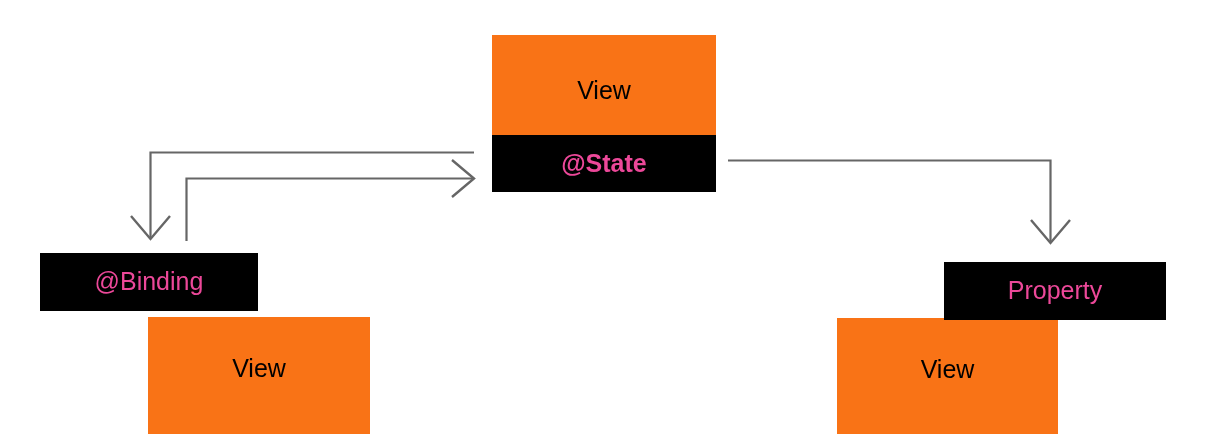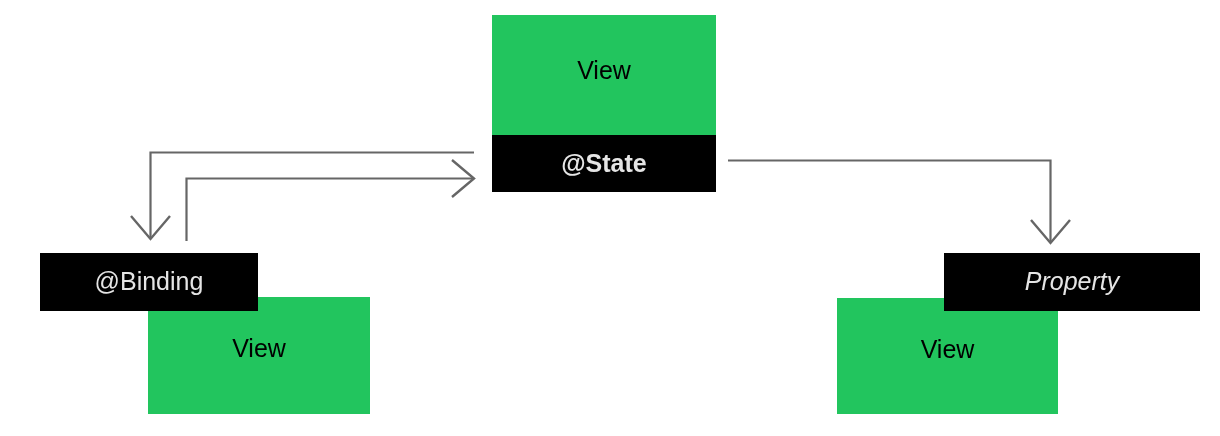--- a/index.html
+++ b/index.html
@@ -21,28 +21,29 @@
   .node {
     position: absolute;
     box-sizing: border-box;
     display: flex;
     align-items: center;
     justify-content: center;
     text-align: center;
     line-height: 1.1;
   }
   .node-view {
-    background: #22c55e;
+    background: #f97316;
     color: #000000;
     font-size: 25px;
     font-weight: 400;
+    margin-top: 20px;
   }
   .node-badge {
     background: #000000;
-    color: #e5e5e5;
+    color: #ec4899;
     font-size: 25px;
     font-weight: 400;
   }
   .node-badge.bold {
     font-weight: 700;
   }
 
   
   #parent-view-body {
     left: 492px;
@@ -79,24 +80,23 @@
   #property-view-body {
     left: 837px;
     top: 298px;
     width: 221px;
     height: 116px;
     align-items: flex-start;
     padding-top: 38px;
   }
   #property-badge {
     left: 944px;
-    top: 253px;
-    width: 256px;
+    top: 262px;
+    width: 222px;
     height: 58px;
-    font-style: italic;
   }
 
   .arrow-layer {
     position: absolute;
     left: 0;
     top: 0;
     width: 1220px;
     height: 436px;
     pointer-events: none;
   }

